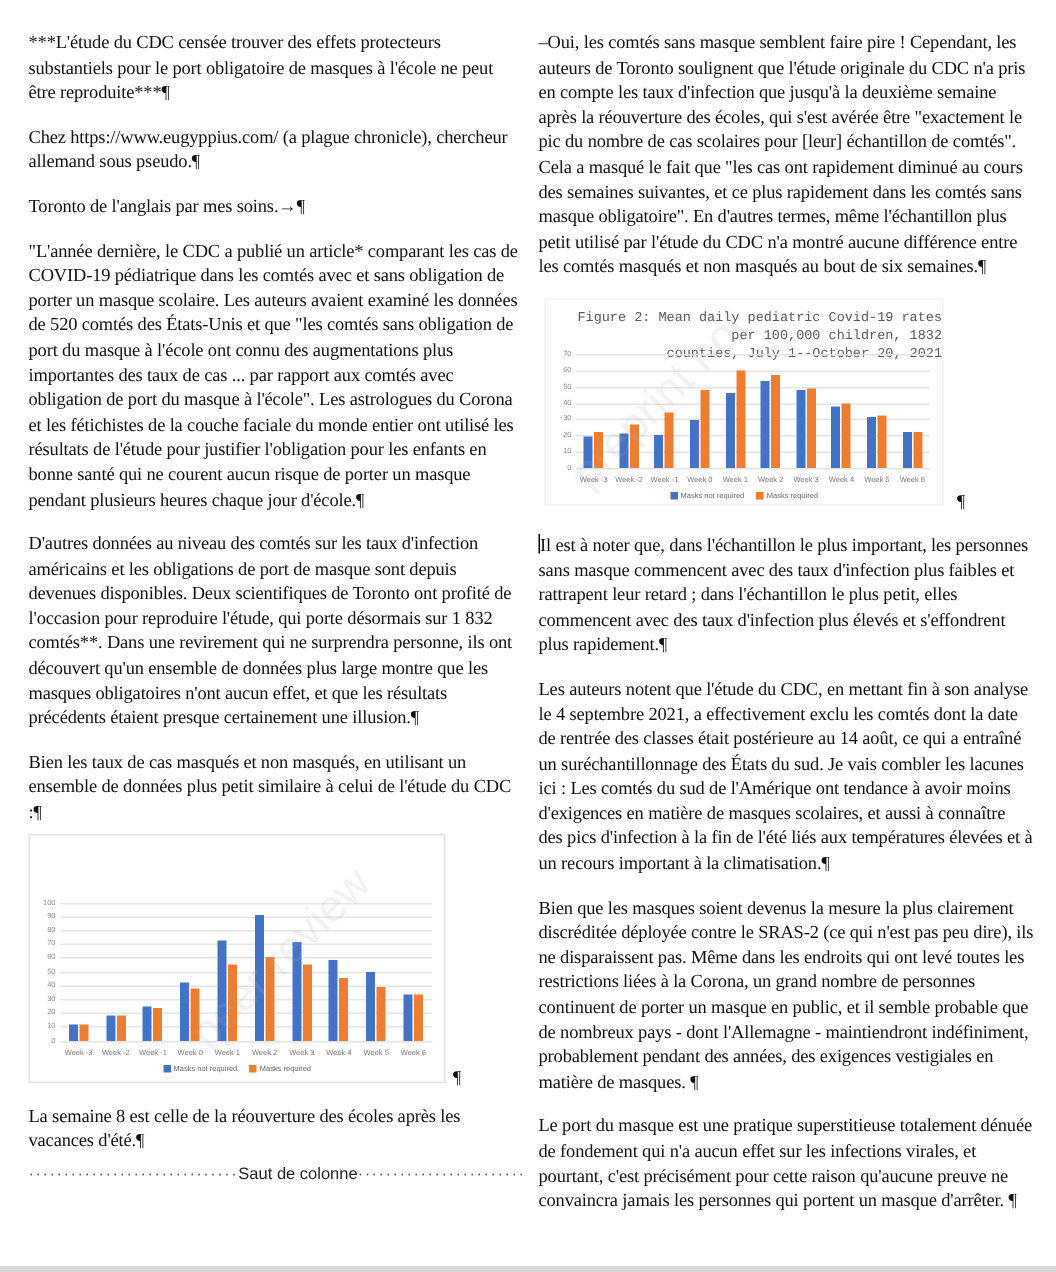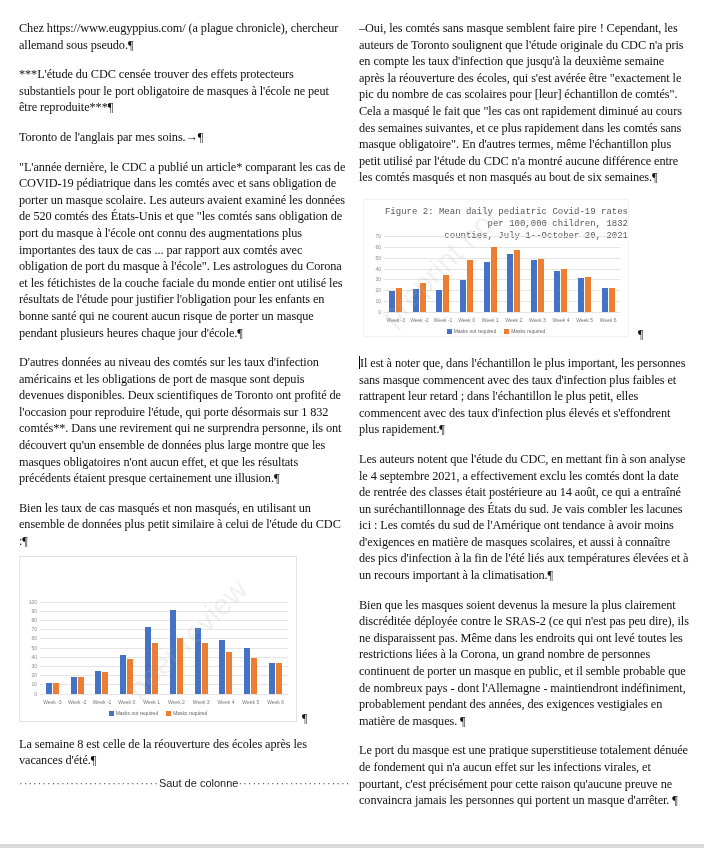--- a/index.html
+++ b/index.html
@@ -34,22 +34,22 @@
   .col-break { font-family: "Liberation Sans", sans-serif; font-size: 11px; color: #222; white-space: nowrap; overflow: hidden; margin-top: 4px; }
   .col-break .dots { letter-spacing: 1px; color: #555; }
   .cursor { display: inline-block; width: 1px; height: 13px; background: #000; vertical-align: -2px; }
 </style>
 </head>
 <body>
 
 <div class="page">
 
   <div class="col left" style="top:20px;">
+    <p class="para">***L'étude du CDC censée trouver des effets protecteurs substantiels pour le port obligatoire de masques à l'école ne peut être reproduite***¶</p>
     <p class="para">Chez https://www.eugyppius.com/ (a plague chronicle), chercheur allemand sous pseudo.¶</p>
-    <p class="para">***L'étude du CDC censée trouver des effets protecteurs substantiels pour le port obligatoire de masques à l'école ne peut être reproduite***¶</p>
     <p class="para">Toronto de l'anglais par mes soins.→¶</p>
     <p class="para">"L'année dernière, le CDC a publié un article* comparant les cas de COVID-19 pédiatrique dans les comtés avec et sans obligation de porter un masque scolaire. Les auteurs avaient examiné les données de 520 comtés des États-Unis et que "les comtés sans obligation de port du masque à l'école ont connu des augmentations plus importantes des taux de cas ... par rapport aux comtés avec obligation de port du masque à l'école". Les astrologues du Corona et les fétichistes de la couche faciale du monde entier ont utilisé les résultats de l'étude pour justifier l'obligation pour les enfants en bonne santé qui ne courent aucun risque de porter un masque pendant plusieurs heures chaque jour d'école.¶</p>
     <p class="para">D'autres données au niveau des comtés sur les taux d'infection américains et les obligations de port de masque sont depuis devenues disponibles. Deux scientifiques de Toronto ont profité de l'occasion pour reproduire l'étude, qui porte désormais sur 1 832 comtés**. Dans une revirement qui ne surprendra personne, ils ont découvert qu'un ensemble de données plus large montre que les masques obligatoires n'ont aucun effet, et que les résultats précédents étaient presque certainement une illusion.¶</p>
     <p class="para" style="margin-bottom:6px;">Bien les taux de cas masqués et non masqués, en utilisant un ensemble de données plus petit similaire à celui de l'étude du CDC :¶</p>
 
     <div class="figure" style="height:170px;">
       <div class="chart-box" id="chart1" style="width:276px;height:164px;left:0;">
           <div class="plot" style="left: 20px; top: 45px; width: 248px; height: 92px;">
             <div class="gridline" style="top: 92px;"></div>
             <div class="gridline" style="top: 82.8px;"></div>

